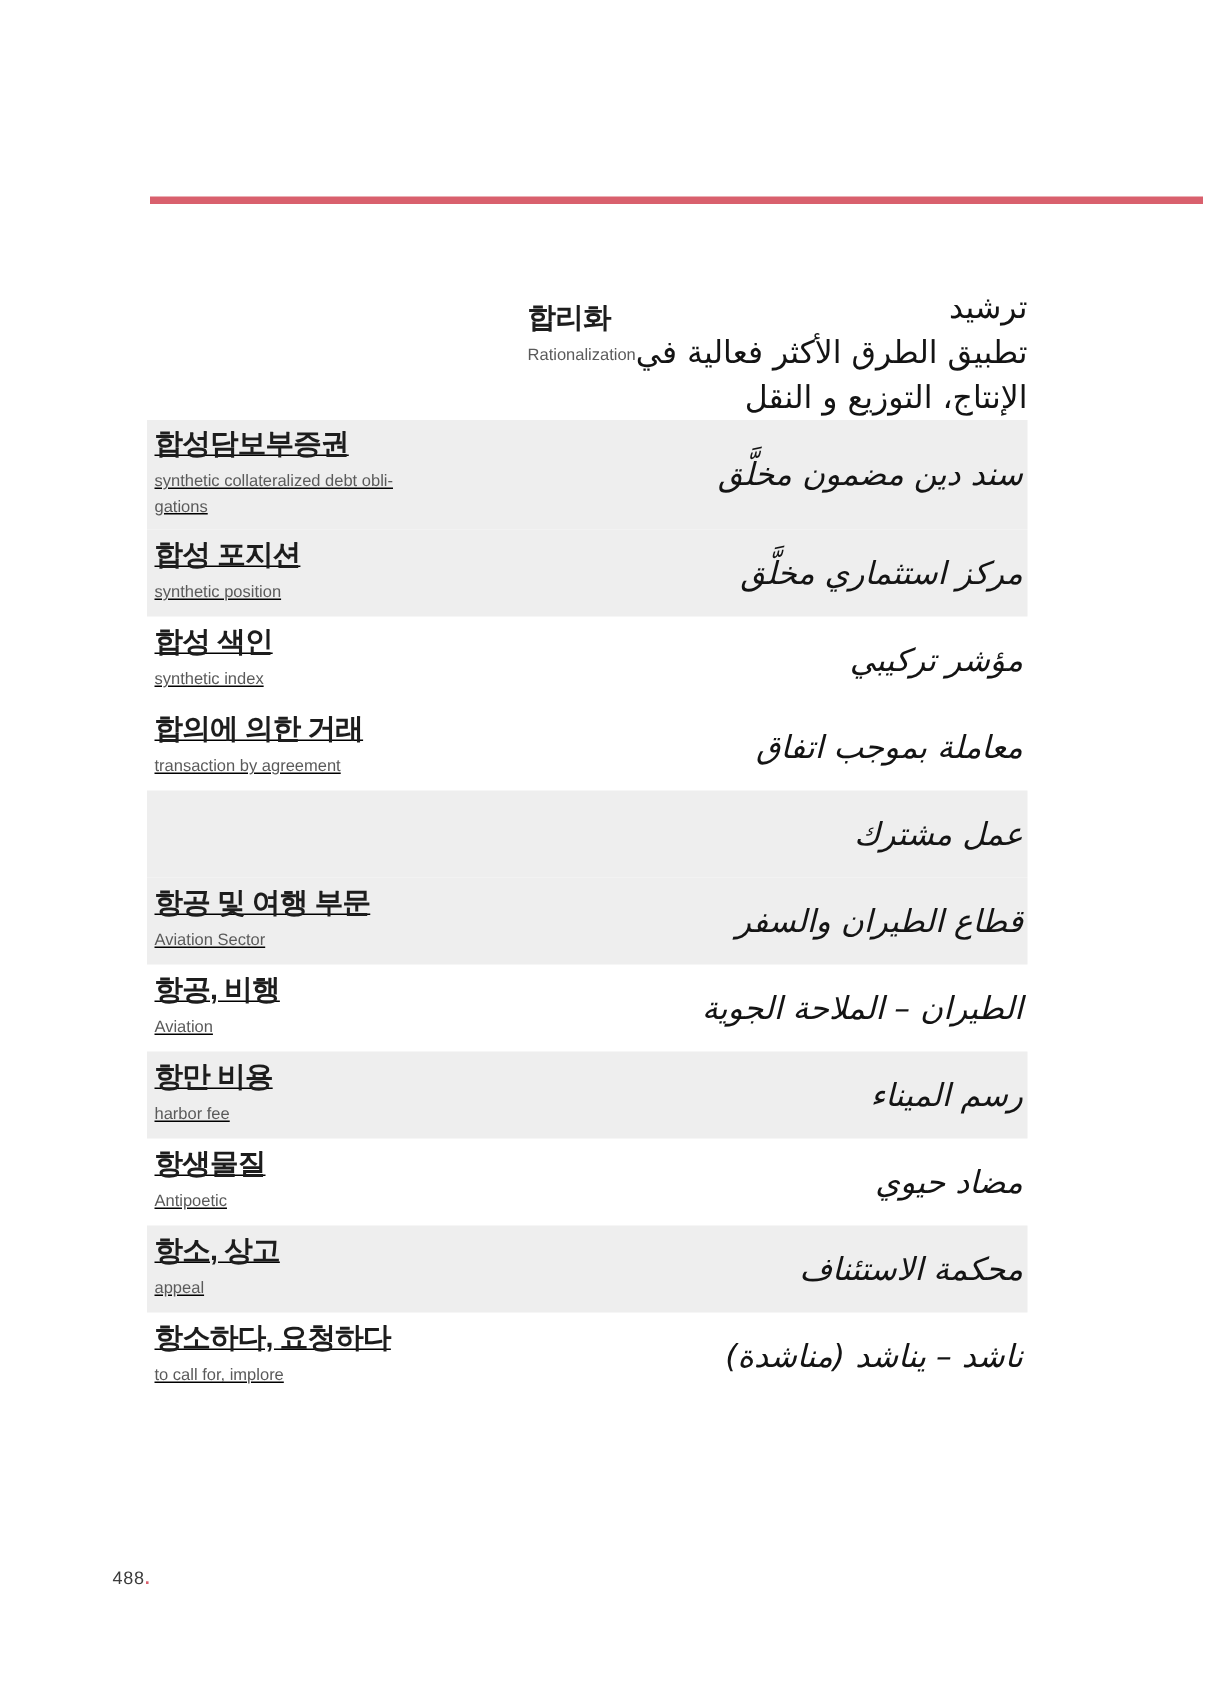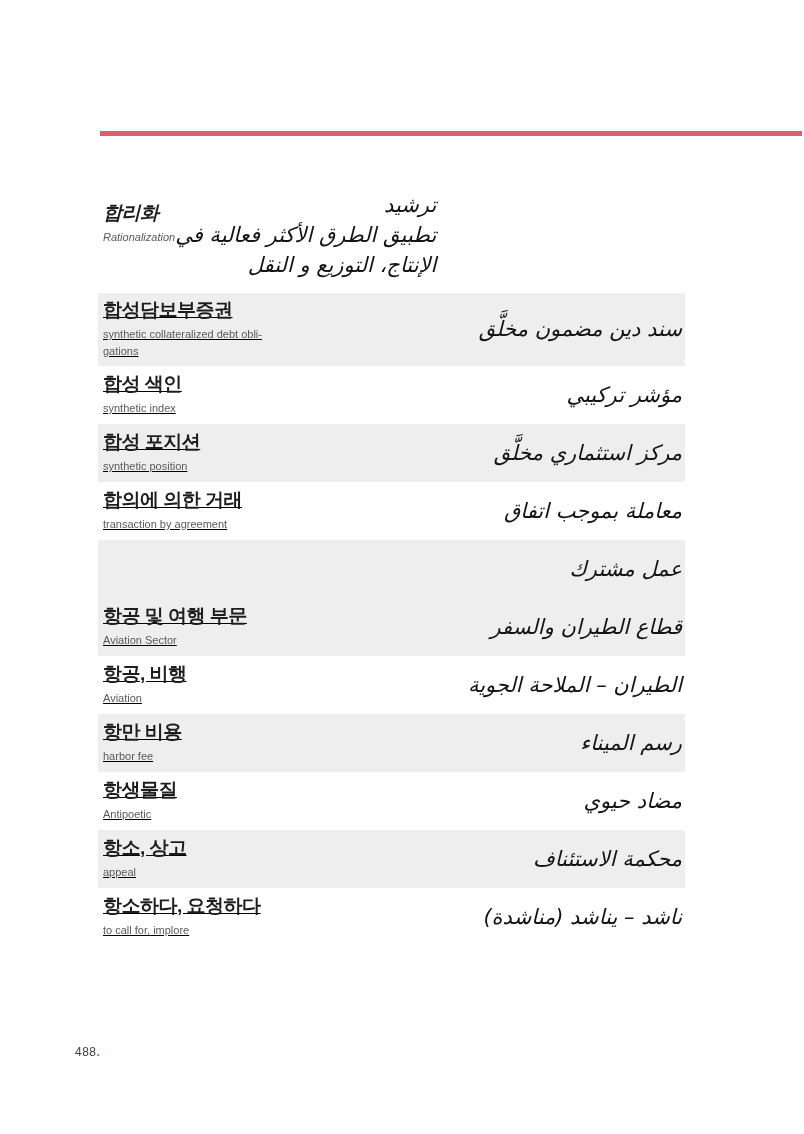--- a/index.html
+++ b/index.html
@@ -16,25 +16,23 @@
     width: 702px; height: 5px;
     background: var(--accent, #d9606d);
   }
   .content {
     position: absolute;
     left: 98px; top: 190px;
     width: 587px;
   }
   .lead-entry {
     display: flex;
-    justify-content: flex-start;
+    justify-content: flex-end;
     align-items: flex-start;
     padding-left: 5px;
-    margin-bottom: 13px;
-    font-style: italic;
   }
   .lead-entry .cell-left { margin-top: 12px; }
   .ko {
     font-size: 19px;
     font-weight: bold;
     color: #1d1d1d;
     letter-spacing: -0.5px;
     line-height: 22px;
   }
   .en {
@@ -96,34 +94,34 @@
   <div class="rows" id="rows">
   <div class="row shaded">
     <div class="cell-left">
       <div class="ko">합성담보부증권</div>
       <div class="en">synthetic collateralized debt obli-
 gations</div>
     </div>
     <div class="ar">سند دين مضمون مخلَّق</div>
   </div>
 
+  <div class="row shaded">
+    <div class="cell-left">
+      <div class="ko">합성 포지션</div>
+      <div class="en">synthetic position</div>
+    </div>
+    <div class="ar">مركز استثماري مخلَّق</div>
+  </div>
+
   <div class="row">
     <div class="cell-left">
       <div class="ko">합성 색인</div>
       <div class="en">synthetic index</div>
     </div>
     <div class="ar">مؤشر تركيبي</div>
-  </div>
-
-  <div class="row shaded">
-    <div class="cell-left">
-      <div class="ko">합성 포지션</div>
-      <div class="en">synthetic position</div>
-    </div>
-    <div class="ar">مركز استثماري مخلَّق</div>
   </div>
 
   <div class="row">
     <div class="cell-left">
       <div class="ko">합의에 의한 거래</div>
       <div class="en">transaction by agreement</div>
     </div>
     <div class="ar">معاملة بموجب اتفاق</div>
   </div>
 

